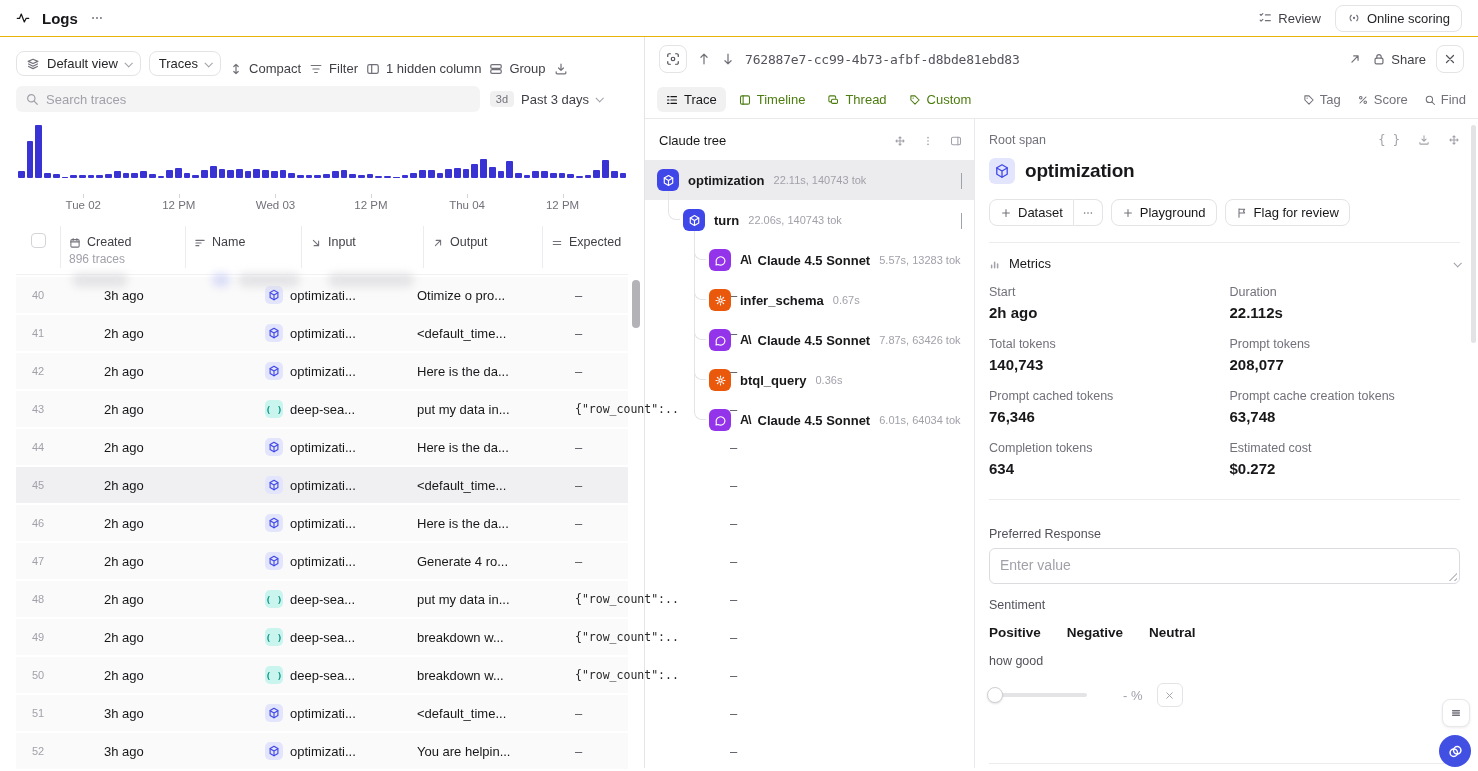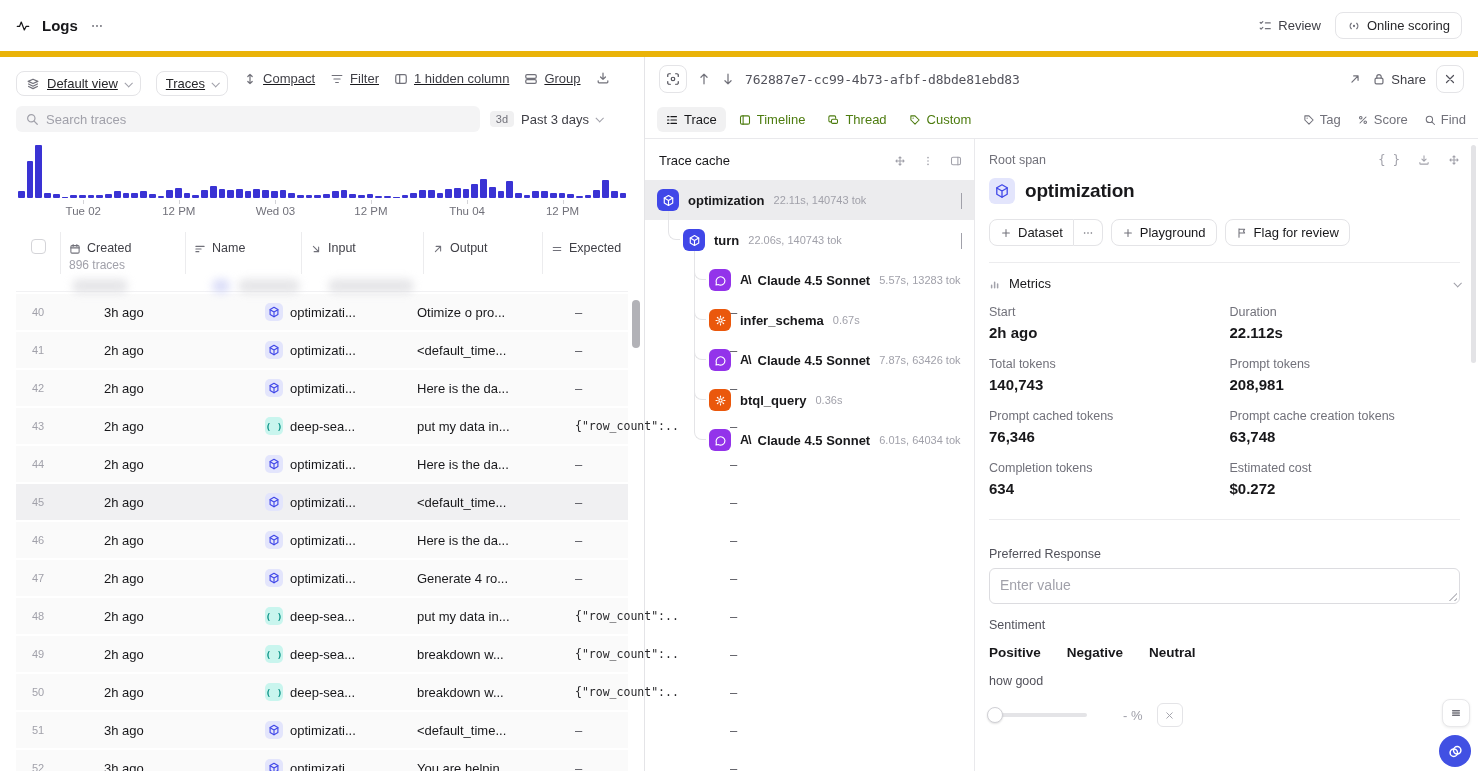--- a/index.html
+++ b/index.html
@@ -6,47 +6,47 @@
   html,body { width:1478px; height:771px; overflow:hidden; }
   body { font-family:"Liberation Sans", sans-serif; font-size:13px; color:#18181b; background:#fff; position:relative; }
   svg { display:block; }
   .i { display:inline-flex; align-items:center; justify-content:center; flex:none; }
   .i svg { width:14px; height:14px; fill:none; stroke:currentColor; stroke-width:1.4; stroke-linecap:round; stroke-linejoin:round; }
   .i.sm svg { width:12px; height:12px; }
   .i.xs svg { width:11px; height:11px; }
   .txt-icon { font-family:"DejaVu Sans Mono", monospace; font-size:11px; color:inherit; }
 
   
-  .topbar { height:57px; display:flex; align-items:center; justify-content:space-between; padding:0 16px; border-bottom:6px solid #eab308; }
+  .topbar { height:37px; display:flex; align-items:center; justify-content:space-between; padding:0 16px; border-bottom:1px solid #eab308; }
   .tb-left { display:flex; align-items:center; gap:12px; }
   .app-title { font-size:15px; font-weight:700; }
   .tb-right { display:flex; align-items:center; gap:14px; }
   .ghost-btn { display:flex; align-items:center; gap:6px; color:#3f3f46; cursor:pointer; background:none; border:none; font-size:13px; font-family:inherit; }
   .outline-btn { display:flex; align-items:center; gap:6px; border:1px solid #e4e4e7; border-radius:8px; padding:5px 11px; background:#fff; font-size:13px; color:#27272a; font-family:inherit; cursor:pointer; }
 
   .main { display:flex; height:731px; }
 
   
   .left { width:645px; border-right:1px solid #e4e4e7; padding:14px 16px 0 16px; display:flex; flex-direction:column; position:relative; }
-  .toolbar { display:flex; align-items:flex-start; gap:15px;text-decoration:underline; }
+  .toolbar { display:flex; align-items:flex-end; gap:8px; }
   .toolbar .outline-btn { padding:4px 9px; gap:7px; color:#27272a; }
   .muted-ic { color:#71717a; }
   .chev { width:6px; height:6px; border-right:1.4px solid #a1a1aa; border-bottom:1.4px solid #a1a1aa; transform:rotate(45deg) translateY(-1px); flex:none; }
   .search-row { display:flex; align-items:center; gap:10px; margin-top:10px; }
   .search-box { flex:1; height:26px; background:#f4f4f5; border-radius:6px; display:flex; align-items:center; padding:0 9px; gap:7px; color:#a1a1aa; }
   .search-box input { border:none; background:transparent; outline:none; font-family:inherit; font-size:13px; width:100%; color:#18181b; }
   .search-box input::placeholder { color:#a1a1aa; }
   .range-ctl { display:flex; align-items:center; gap:7px; color:#3f3f46; padding-right:26px; cursor:pointer; }
   .badge-3d { background:#f0f0f1; border-radius:4px; padding:2px 6px; font-size:11px; color:#71717a; }
 
   
   .hist { margin-top:12px; }
   .bars { height:54px; display:flex; align-items:flex-end; gap:2px; padding:0 2px; }
   .bar { flex:1; background:#3a33d4; border-radius:1px; min-height:1px; }
-  .axis { position:relative; height:22px; margin-top:2px; }
+  .axis { position:relative; height:22px; margin-top:16px; }
   .tick { position:absolute; transform:translateX(-50%); top:5px; color:#71717a; font-size:11.5px; white-space:nowrap; }
   .tickmark { position:absolute; top:0; width:1px; height:4px; background:#d4d4d8; }
 
   
   .grid-cols { display:grid; grid-template-columns:44px 125px 116px 122px 119px 1fr; }
   .thead { margin-top:10px; position:relative; }
   .th { padding:5px 8px 2px 8px; color:#3f3f46; display:flex; align-items:flex-start; gap:6px; font-size:12.5px; }
   .th + .th { border-left:1px solid #ececee; }
   .th .col-label { display:flex; align-items:flex-end; gap:6px; height:18px; }
   .sub-count { color:#a1a1aa; font-size:12px; margin-top:3px; }
@@ -821,21 +821,21 @@
             </span>
           <span>Find</span>
         </button>
       </div>
     </div>
 
     <div class="rp-body">
 
       <div class="tree-panel">
         <div class="tree-head">
-          <span class="tree-title">Trace cache</span>
+          <span class="tree-title">Claude tree</span>
           <span class="tree-head-icons">
             <span class="i sm">
                 <svg viewBox="0 0 16 16">
                   <path d="M8 2.5v11M2.5 8h11M6.6 3.9L8 2.5l1.4 1.4M6.6 12.1L8 13.5l1.4-1.4M3.9 6.6L2.5 8l1.4 1.4M12.1 6.6L13.5 8l-1.4 1.4"></path>
                 </svg>
               </span>
             <span class="i sm">
                 <svg viewBox="0 0 16 16">
                   <g fill="currentColor" stroke="none">
                     <circle cx="8" cy="3.5" r="1.1"></circle>
@@ -1028,21 +1028,21 @@
               <div class="metric">
                 <div class="lbl">Duration</div>
                 <div class="val">22.112s</div>
               </div>
               <div class="metric">
                 <div class="lbl">Total tokens</div>
                 <div class="val">140,743</div>
               </div>
               <div class="metric">
                 <div class="lbl">Prompt tokens</div>
-                <div class="val">208,981</div>
+                <div class="val">208,077</div>
               </div>
               <div class="metric">
                 <div class="lbl">Prompt cached tokens</div>
                 <div class="val">76,346</div>
               </div>
               <div class="metric">
                 <div class="lbl">Prompt cache creation tokens</div>
                 <div class="val">63,748</div>
               </div>
               <div class="metric">

